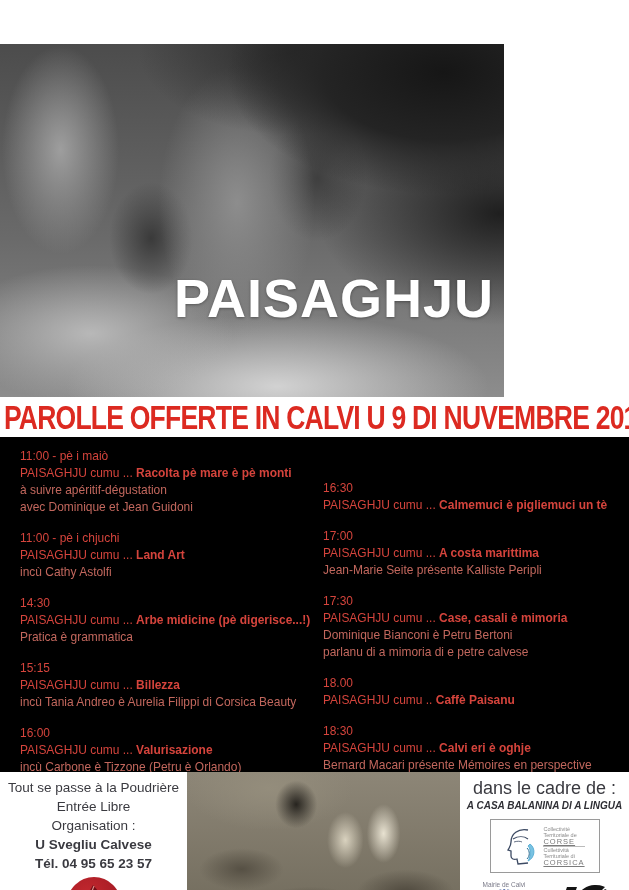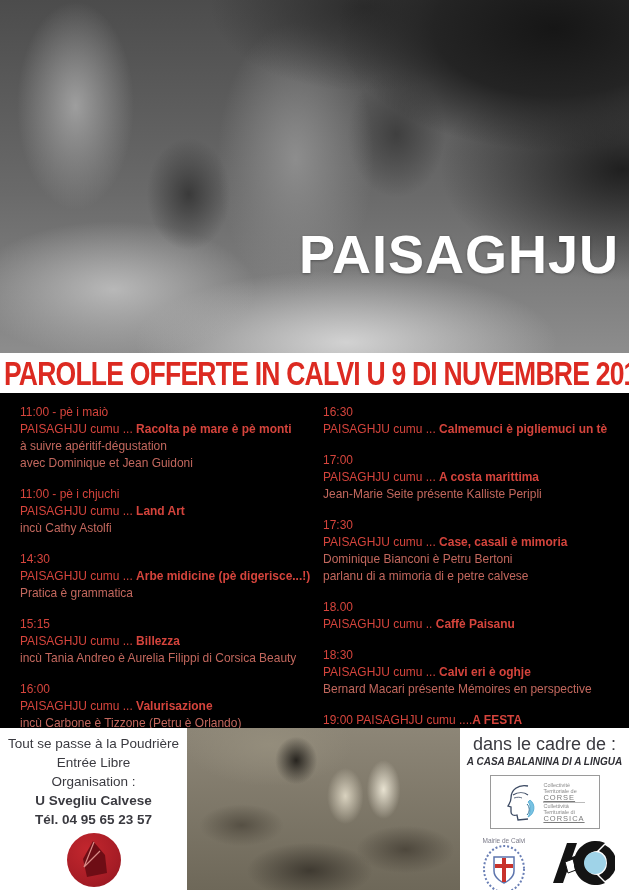--- a/index.html
+++ b/index.html
@@ -2,51 +2,52 @@
 <html><head>
 <meta charset="utf-8">
 <style>
   html,body{margin:0;padding:0;background:#ffffff;}
   .poster{
     position:relative;width:629px;height:890px;overflow:hidden;background:#fff;
     font-family:"Liberation Sans",sans-serif;
   }
   
   .hero{
-    position:relative;width:629px;height:353px;
+    position:relative;width:504px;height:353px;
     background-color:#6f6f6f;
     background-image:
       radial-gradient(ellipse 300px 170px at 88% 8%, #161616 0%, #242424 40%, rgba(36,36,36,0) 72%),
       radial-gradient(ellipse 260px 160px at 99% 48%, #1f1f1f 0%, rgba(31,31,31,0) 70%),
       radial-gradient(ellipse 220px 120px at 58% 2%, #2c2c2c 0%, rgba(44,44,44,0) 70%),
       radial-gradient(ellipse 120px 210px at 47% 45%, #8d8d8d 0%, rgba(141,141,141,0) 65%),
       radial-gradient(ellipse 90px 160px at 12% 30%, #9e9e9e 0%, rgba(158,158,158,0) 65%),
       radial-gradient(ellipse 60px 80px at 30% 55%, #3a3a3a 0%, rgba(58,58,58,0) 70%),
       radial-gradient(ellipse 70px 90px at 63% 38%, #3f3f3f 0%, rgba(63,63,63,0) 70%),
       radial-gradient(ellipse 230px 110px at 18% 82%, #b8b8b8 0%, rgba(184,184,184,0) 62%),
       radial-gradient(ellipse 320px 110px at 55% 97%, #d2d2d2 0%, rgba(210,210,210,0) 66%),
       linear-gradient(180deg,#4c4c4c 0%,#6a6a6a 55%,#8d8d8d 100%);
+    margin-top: 44px;
   }
   .hero-title{
     position:absolute;right:10px;bottom:68px;
     color:#ffffff;font-size:54px;font-weight:bold;letter-spacing:1px;
     text-shadow:0 1px 3px rgba(0,0,0,.35);
   }
   
   .banner{height:40px;background:#ffffff;display:flex;align-items:center;overflow:hidden;}
   .banner-text{
     display:inline-block;white-space:nowrap;color:#dc2a21;font-weight:bold;
     font-size:34px;letter-spacing:-1px;transform:scaleX(.78);transform-origin:left center;
     padding-left:5px;
   }
   
   .schedule{position:relative;height:335px;background:#000000;}
   .col{position:absolute;top:10px;width:305px;}
   .col.left{left:20px;}
-  .col.right{left:323px;}
+  .col.right{left:323px;margin-top:32px;}
   .col-inner{width:332px;transform:scaleX(.92);transform-origin:left top;}
   .entry{margin-bottom:14px;}
   .line{font-size:13px;line-height:17px;color:#d5443c;}
   .time{font-weight:normal;}
   .phrase .title{font-weight:bold;}
   .detail{font-size:13px;line-height:17px;color:#c2675d;}
   
   .footer{position:relative;height:162px;background:#fff;display:flex;}
   .footer-left{width:187px;text-align:center;padding-top:6px;color:#3a3a40;}
   .info-line{font-size:13.5px;line-height:19px;color:#3a3a40;}

